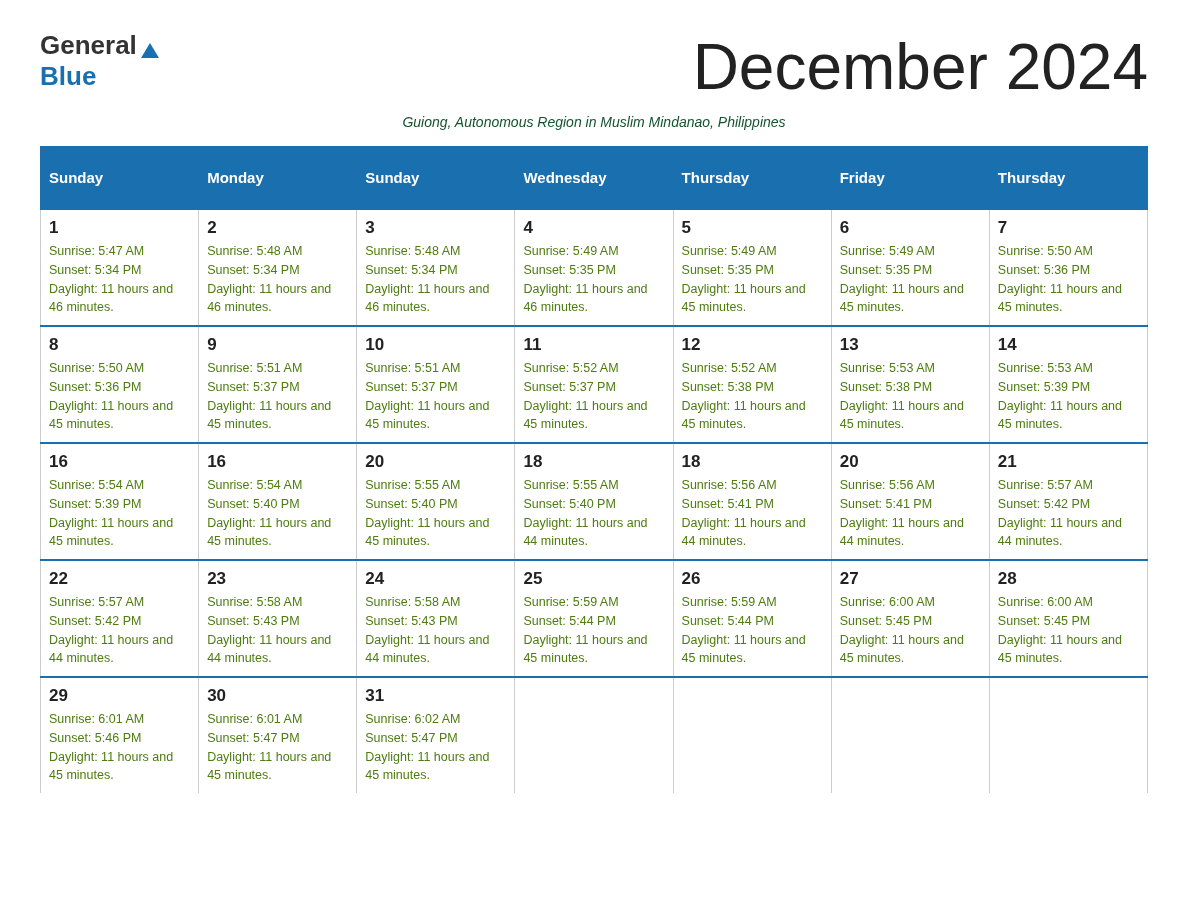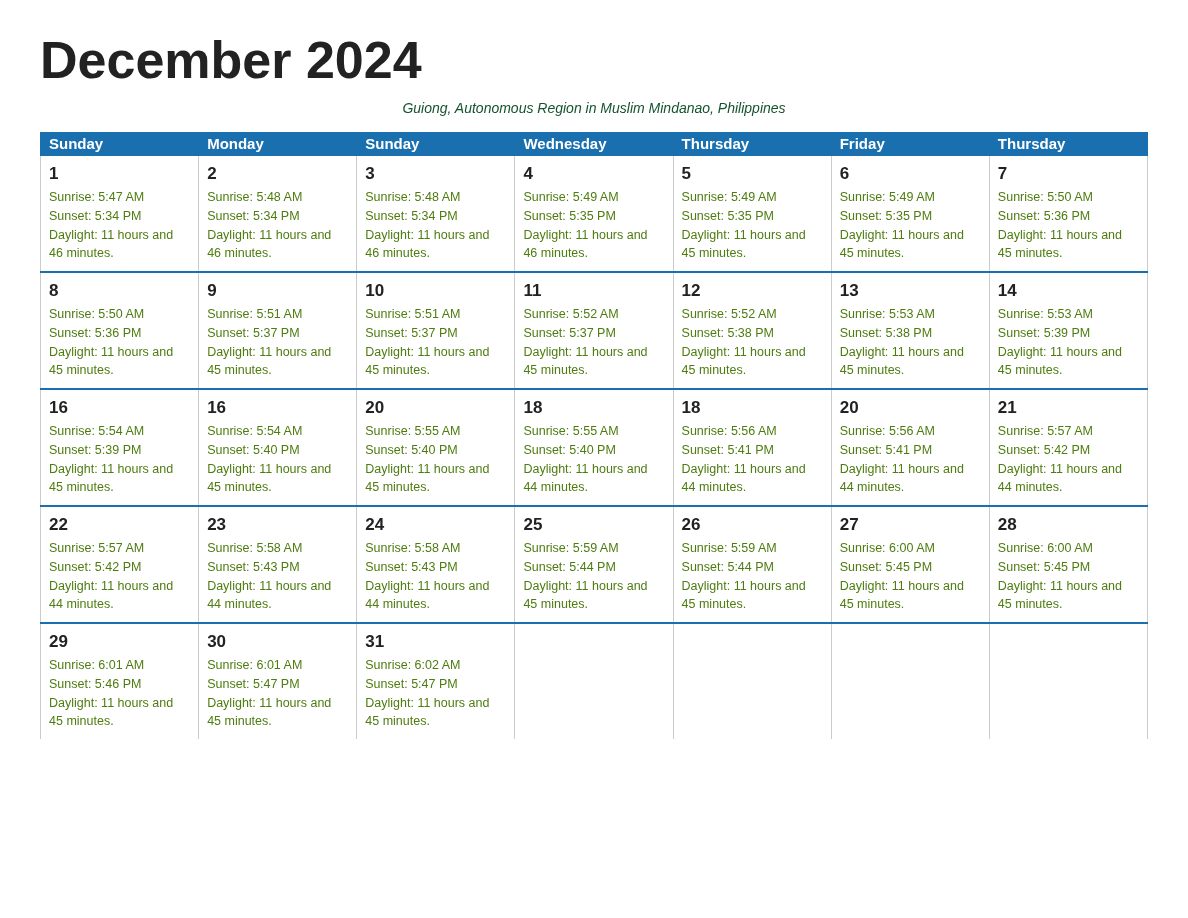--- a/index.html
+++ b/index.html
@@ -18,40 +18,40 @@
     .logo {
       display: flex;
       flex-direction: column;
       align-items: flex-start;
     }
     .logo-line {
       display: flex;
       align-items: center;
     }
     .month-title {
-      font-size: 52px;
-      font-weight: bold;
+      font-size: 64px;
+      font-weight: normal;
       color: #222;
       text-align: right;
     }
     .subtitle {
       text-align: center;
       font-size: 14px;
       color: #14532d;
       margin-bottom: 16px;
       font-style: italic;
     }
     table {
       width: 100%;
       border-collapse: collapse;
     }
     thead th {
       background-color: #1a6faf;
       color: #ffffff;
-      padding: 2px 8px;
+      padding: 22px 8px;
       font-size: 15px;
       font-weight: bold;
       text-align: left;
       border: 1px solid #1a6faf;
     }
     tbody td {
       vertical-align: top;
       padding: 8px 8px;
       border: 1px solid #ccc;
       border-top: 2px solid #1a6faf;
@@ -72,20 +72,29 @@
       color: #4d7c0f;
     }
     tbody tr td {
       border-bottom: none;
     }
   </style>
 </head>
 <body>
 
 <div class="header-top">
+  <div class="logo">
+    <div class="logo-line">
+      <span style="font-size:26px;font-weight:bold;color:#333;">General</span>
+      <span style="display:inline-block;width:0;height:0;border-left:9px solid transparent;border-right:9px solid transparent;border-bottom:15px solid #1a6faf;margin-left:4px;position:relative;top:5px;"></span>
+    </div>
+    <div>
+      <span style="font-size:26px;font-weight:bold;color:#1a6faf;">Blue</span>
+    </div>
+  </div>
   <div class="month-title">December 2024</div>
 </div>
 
 <div class="subtitle">Guiong, Autonomous Region in Muslim Mindanao, Philippines</div>
 
 <table>
   <thead>
     <tr>
       <th>Sunday</th>
       <th>Monday</th>

